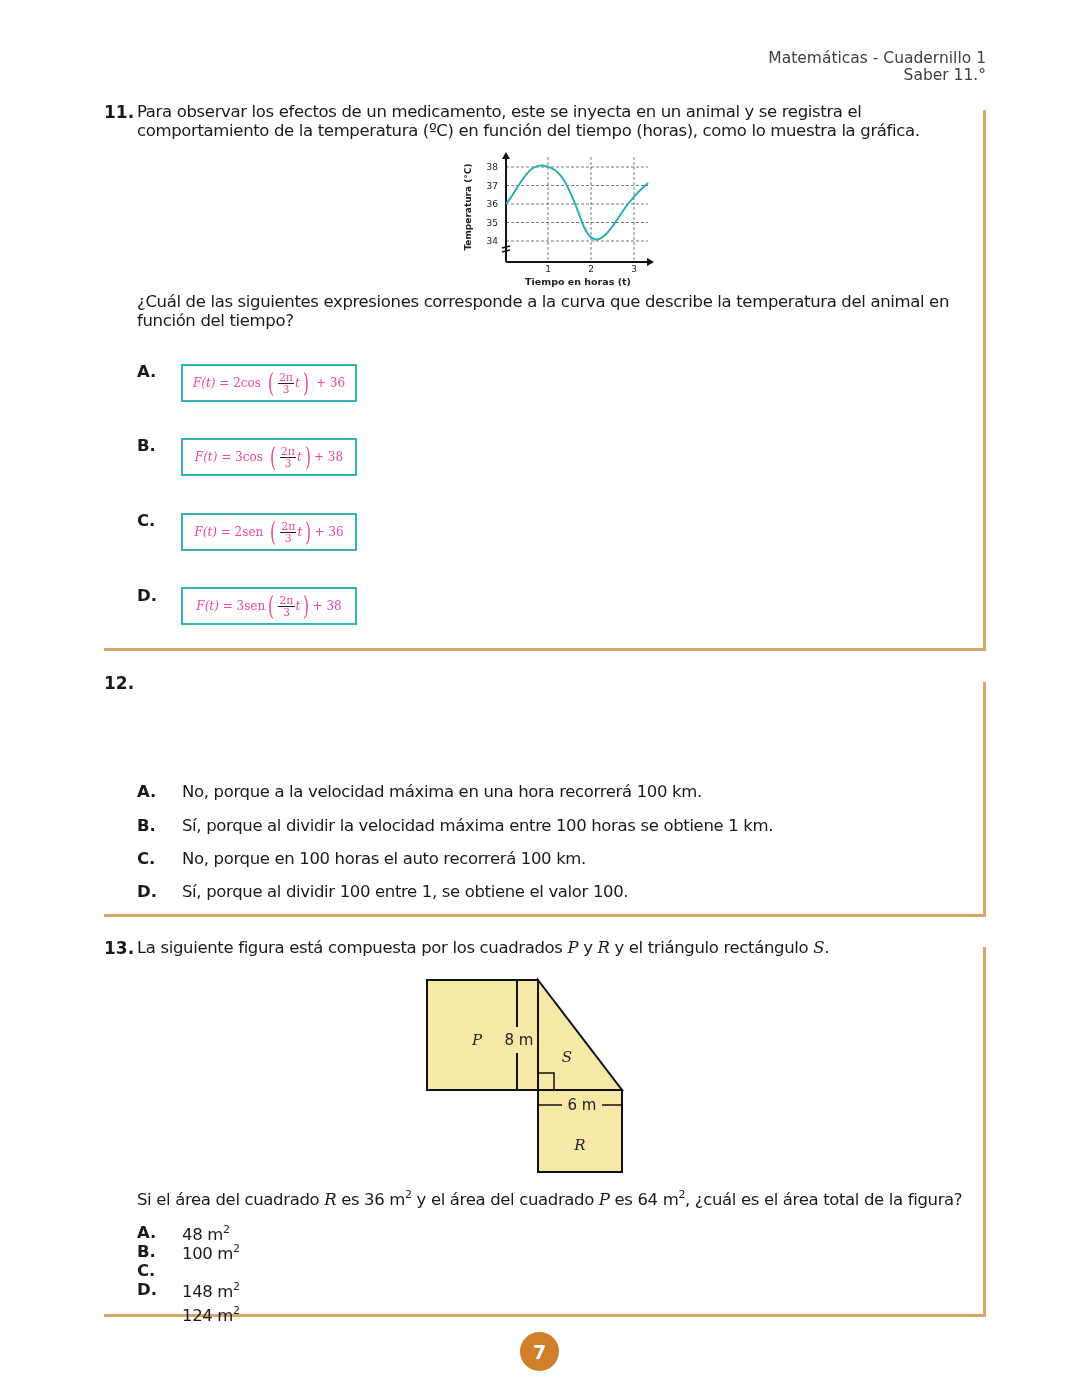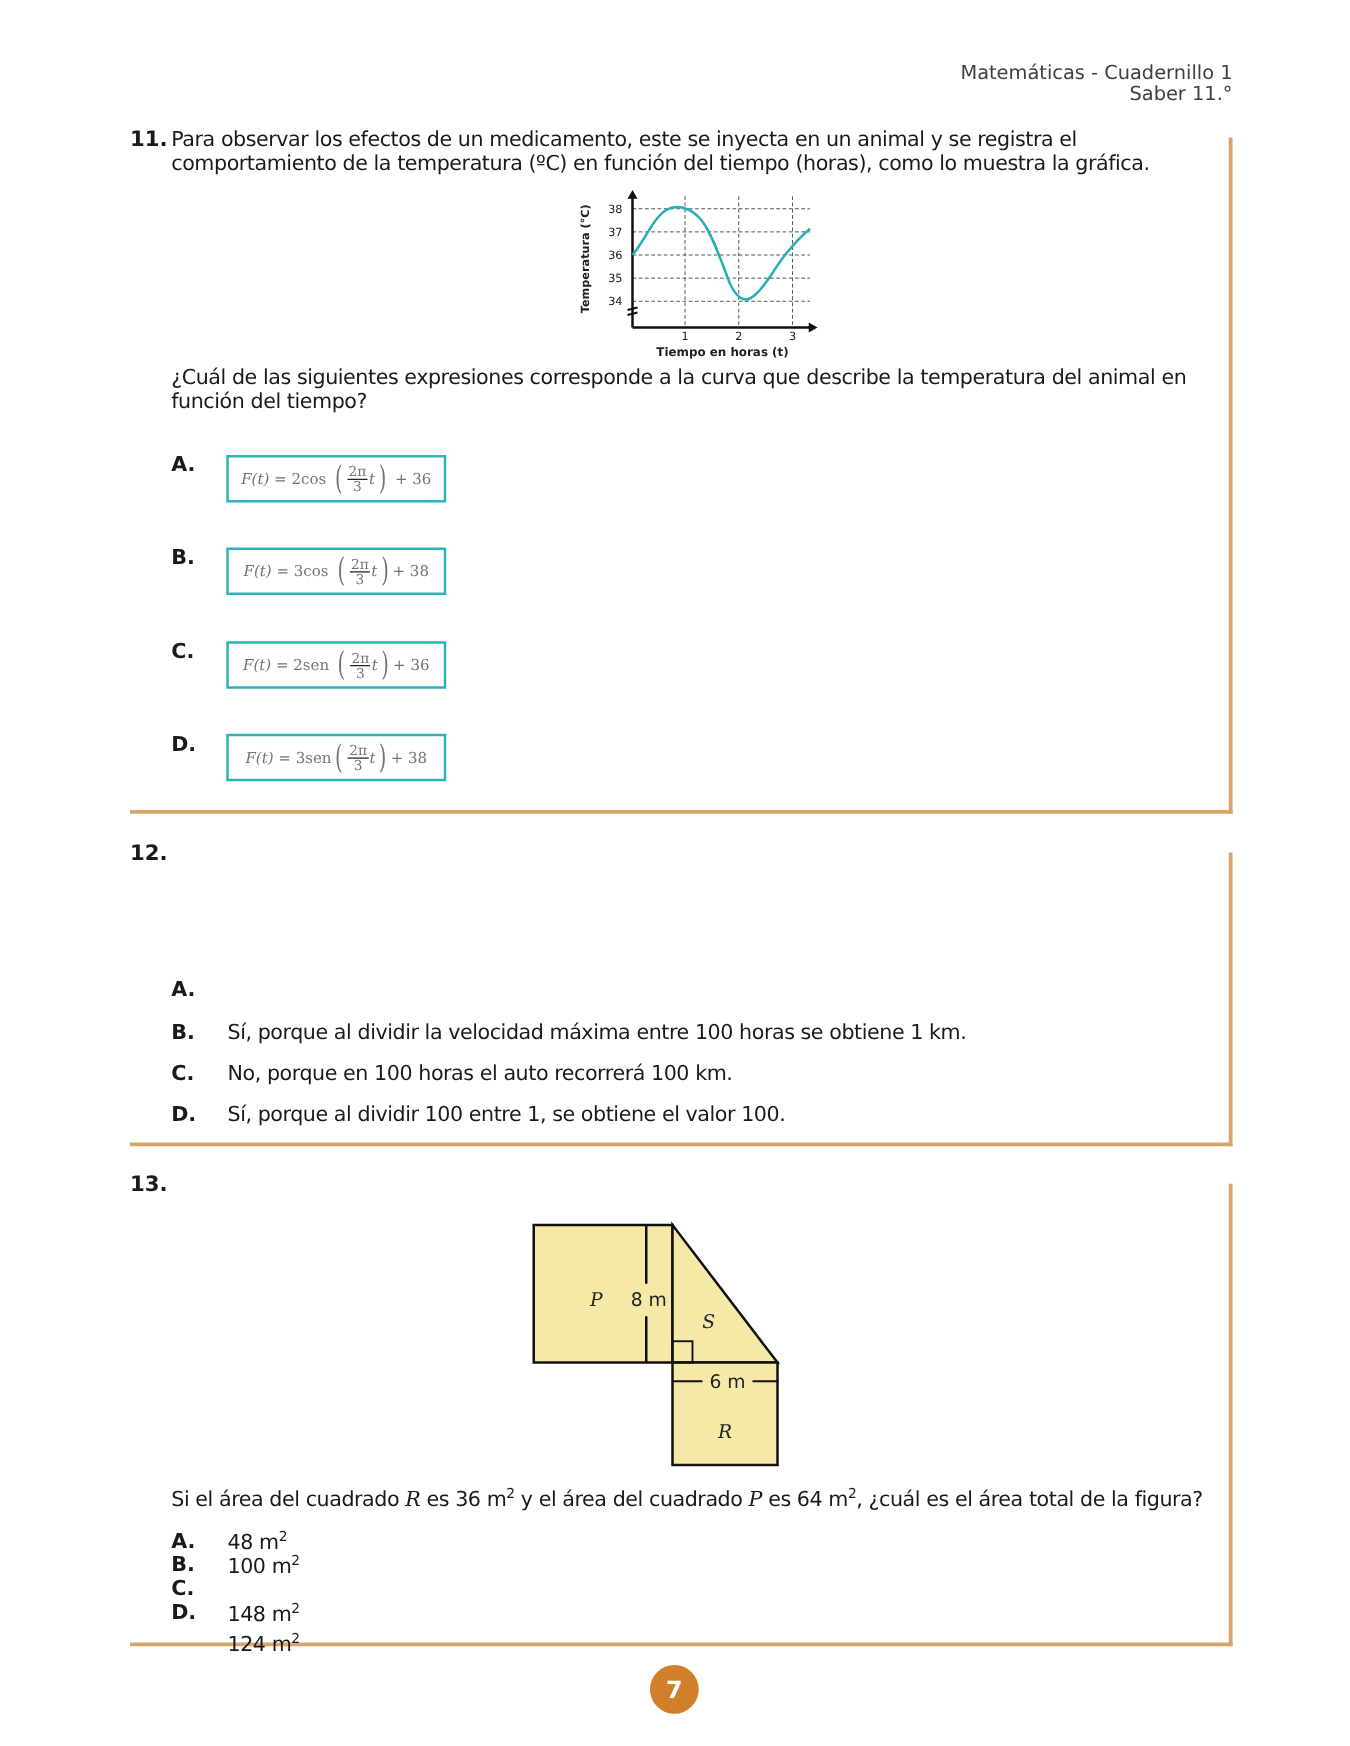--- a/index.html
+++ b/index.html
@@ -19,21 +19,21 @@
     position: absolute; left: 0; right: 0; height: 3px; background: #d9a46a;
   }
   .qnum { position: absolute; left: 0; font-weight: bold; font-size: 17px; }
   .qtext { position: absolute; left: 33px; width: 840px; font-size: 16.5px; line-height: 19px; letter-spacing: -0.35px; }
   .opt-letter { position: absolute; left: 33px; font-weight: bold; font-size: 16.5px; }
   .opt-text { position: absolute; left: 78px; font-size: 16.5px; letter-spacing: -0.35px; white-space: nowrap; }
   .formula-box {
     position: absolute; left: 77px; width: 176px; height: 38px;
     border: 2px solid #2fb3b8; box-sizing: border-box;
     display: flex; align-items: center; justify-content: center;
-    font-family: "DejaVu Serif", serif; font-size: 12px; color: #737373;
+    font-family: "DejaVu Serif", serif; font-size: 12px; color: #ec4899;
   }
   .formula-box .it { font-style: italic; }
   .paren { font-size: 26px; font-weight: 200; line-height: 1; margin: 0 1px; transform: scaleX(0.6); display: inline-block; }
   .frac { display: inline-flex; flex-direction: column; align-items: center; font-size: 11px; line-height: 11px; margin: 12px 1px; }
   .frac .num { border-bottom: 1px solid #222; padding: 0 1px; }
   .page-num {
     position: absolute; left: 520px; top: 1332px; width: 39px; height: 39px;
     border-radius: 50%; background: #d17f2a; color: #fff; font-weight: bold;
     font-size: 19px; display: flex; align-items: center; justify-content: center;
   }
@@ -155,33 +155,37 @@
   </div>
 </div>
 
 <div class="section" style="top:672px; height:245px;">
   <div class="frame-right" style="top:10px; bottom:0;"></div>
   <div class="frame-bottom" style="bottom:0;"></div>
 
   <div class="qnum" style="top:1px;">12.</div>
 
   <div class="opt-letter" style="top:110px;">A.</div>
+  <div class="opt-text" style="top:110px;">No, porque a la velocidad máxima en una hora recorrerá 100 km.</div>
   <div class="opt-letter" style="top:144px;">B.</div>
   <div class="opt-text" style="top:144px;">Sí, porque al dividir la velocidad máxima entre 100 horas se obtiene 1 km.</div>
   <div class="opt-letter" style="top:177px;">C.</div>
   <div class="opt-text" style="top:177px;">No, porque en 100 horas el auto recorrerá 100 km.</div>
   <div class="opt-letter" style="top:210px;">D.</div>
   <div class="opt-text" style="top:210px;">Sí, porque al dividir 100 entre 1, se obtiene el valor 100.</div>
 </div>
 
 <div class="section" style="top:937px; height:380px;">
   <div class="frame-right" style="top:10px; bottom:0;"></div>
   <div class="frame-bottom" style="bottom:0;"></div>
 
   <div class="qnum" style="top:1px;">13.</div>
+  <div class="qtext" style="top:1px;">
+    <span>La siguiente figura está compuesta por los cuadrados </span><span class="ital">P</span><span style="white-space:pre;"> y </span><span class="ital">R</span><span> y el triángulo rectángulo </span><span class="ital">S</span><span>.</span>
+  </div>
 
   <svg style="position:absolute; left:318px; top:38px;" width="206" height="200" viewBox="0 0 206 200">
     <rect x="5" y="5" width="111" height="110" fill="#f6e9a8" stroke="#111" stroke-width="2"></rect>
     <polygon points="116,5 200,115 116,115" fill="#f6e9a8" stroke="#111" stroke-width="2"></polygon>
     <rect x="116" y="115" width="84" height="82" fill="#f6e9a8" stroke="#111" stroke-width="2"></rect>
 
     <line x1="95" y1="5" x2="95" y2="52" stroke="#111" stroke-width="2"></line>
     <line x1="95" y1="78" x2="95" y2="115" stroke="#111" stroke-width="2"></line>
 
     <rect x="116" y="98" width="16" height="17" fill="none" stroke="#111" stroke-width="1.5"></rect>

